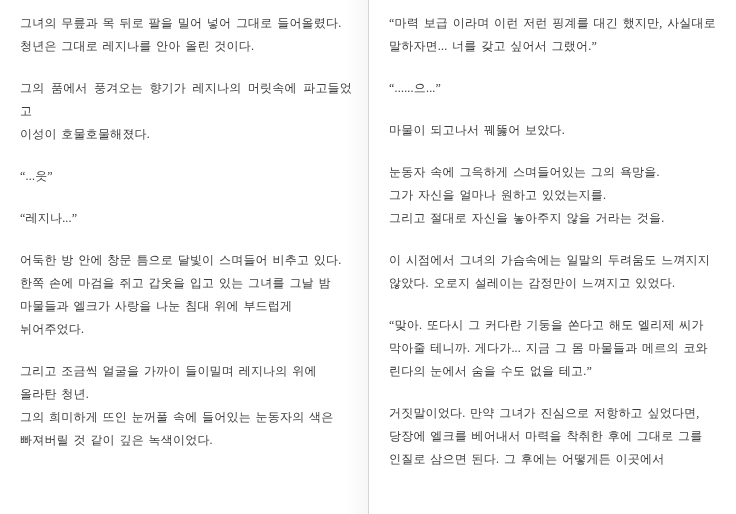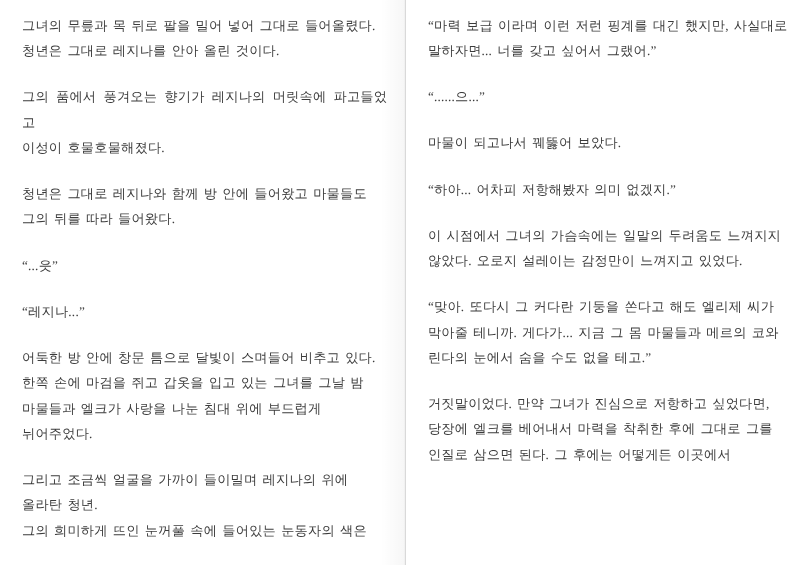--- a/index.html
+++ b/index.html
@@ -58,41 +58,41 @@
 </style>
 </head>
 <body style="background: rgb(255, 255, 255);">
 
 <div class="viewer">
   <div class="page left" id="left-page" style="color: rgb(59, 59, 59);">
       <div class="para narration">그녀의 무릎과 목 뒤로 팔을 밀어 넣어 그대로 들어올렸다.
 청년은 그대로 레지나를 안아 올린 것이다.</div>
       <div class="para narration">그의 품에서 풍겨오는 향기가 레지나의 머릿속에 파고들었고
 이성이 호물호물해졌다.</div>
-      <div class="para narration">청년은 그대로 레지나와 함께 방 안에 들어왔고 마물들도
-그의 뒤를 따라 들어왔다.</div>
       <div class="para dialogue">“...읏”</div>
       <div class="para dialogue">“레지나...”</div>
       <div class="para narration">어둑한 방 안에 창문 틈으로 달빛이 스며들어 비추고 있다.
 한쪽 손에 마검을 쥐고 갑옷을 입고 있는 그녀를 그날 밤
 마물들과 엘크가 사랑을 나눈 침대 위에 부드럽게
 뉘어주었다.</div>
       <div class="para narration">그리고 조금씩 얼굴을 가까이 들이밀며 레지나의 위에
 올라탄 청년.
 그의 희미하게 뜨인 눈꺼풀 속에 들어있는 눈동자의 색은
 빠져버릴 것 같이 깊은 녹색이었다.</div>
     </div>
   <div class="gutter-shade"></div>
   <div class="divider" style="background: rgb(213, 213, 213);"></div>
   <div class="page right" id="right-page" style="color: rgb(59, 59, 59);">
       <div class="para dialogue">“마력 보급 이라며 이런 저런 핑계를 대긴 했지만, 사실대로
 말하자면... 너를 갖고 싶어서 그랬어.”</div>
       <div class="para dialogue">“......으...”</div>
       <div class="para narration">마물이 되고나서 꿰뚫어 보았다.</div>
-      <div class="para dialogue">“하아... 어차피 저항해봤자 의미 없겠지.”</div>
+      <div class="para narration">눈동자 속에 그윽하게 스며들어있는 그의 욕망을.
+그가 자신을 얼마나 원하고 있었는지를.
+그리고 절대로 자신을 놓아주지 않을 거라는 것을.</div>
       <div class="para narration">이 시점에서 그녀의 가슴속에는 일말의 두려움도 느껴지지
 않았다. 오로지 설레이는 감정만이 느껴지고 있었다.</div>
       <div class="para dialogue">“맞아. 또다시 그 커다란 기둥을 쏜다고 해도 엘리제 씨가
 막아줄 테니까. 게다가... 지금 그 몸 마물들과 메르의 코와
 린다의 눈에서 숨을 수도 없을 테고.”</div>
       <div class="para narration">거짓말이었다. 만약 그녀가 진심으로 저항하고 싶었다면,
 당장에 엘크를 베어내서 마력을 착취한 후에 그대로 그를
 인질로 삼으면 된다. 그 후에는 어떻게든 이곳에서</div>
     </div>
 </div>

